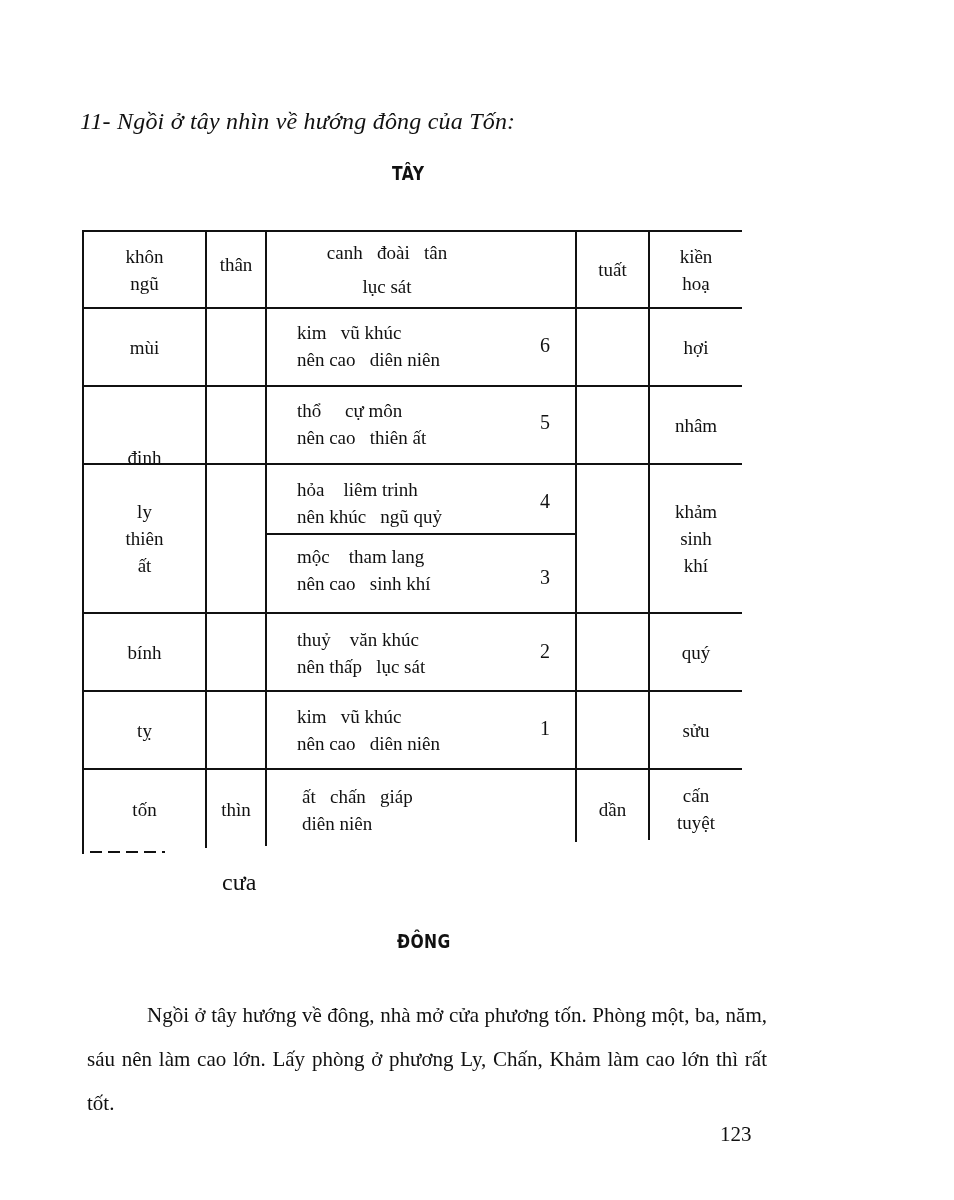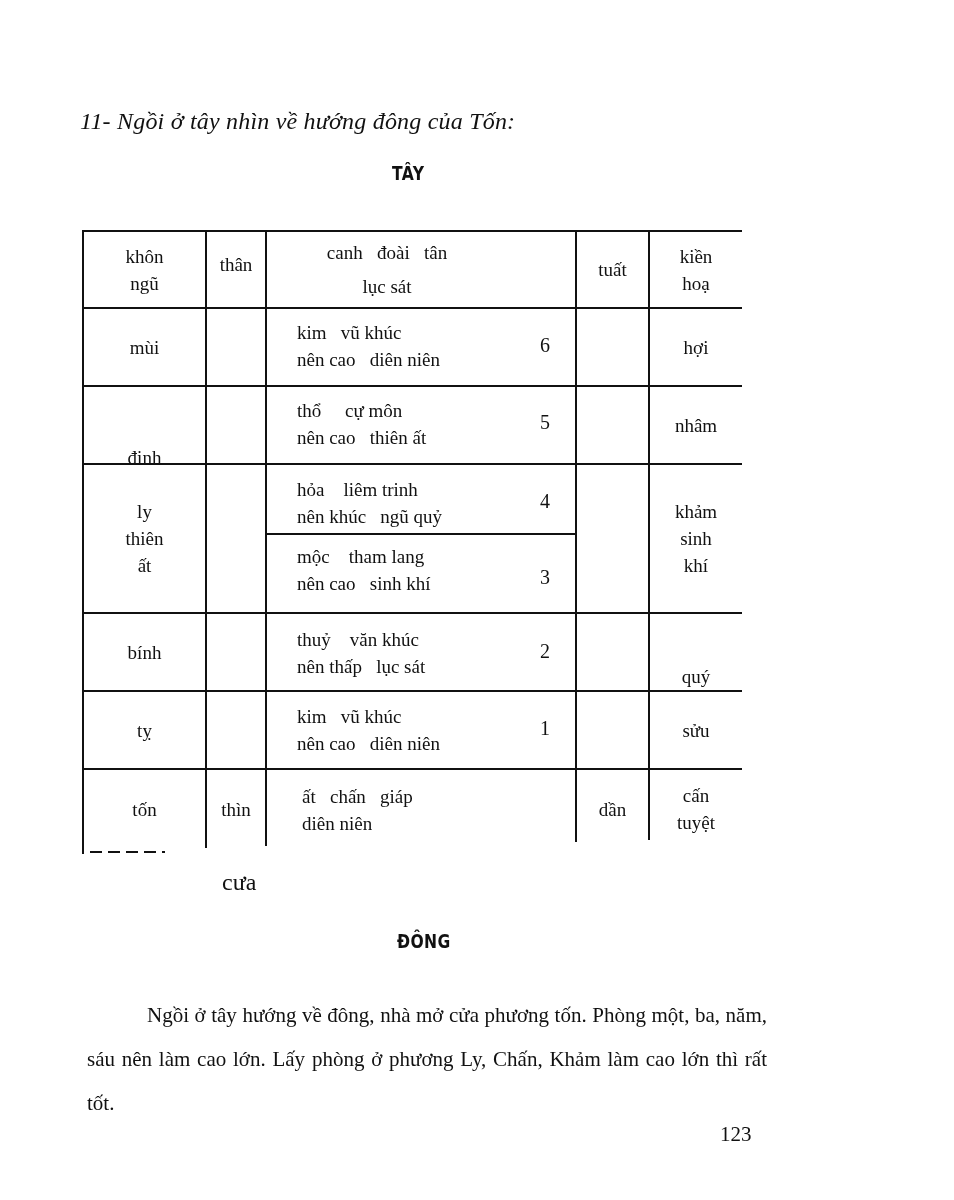--- a/index.html
+++ b/index.html
@@ -116,21 +116,21 @@
     <span>sinh</span>
     <span>khí</span>
   </div>
 
   <div class="center-box cell-text" style="left:84px; top:614px; width:121px; height:76px;">
     <span>bính</span>
   </div>
   <div class="inner" style="left:297px; top:626px;">thuỷ    văn khúc</div>
   <div class="inner" style="left:297px; top:653px;">nên thấp   lục sát</div>
   <div class="num" style="left:540px; top:640px;">2</div>
-  <div class="center-box cell-text" style="left:650px; top:614px; width:92px; height:76px;justify-content:flex-end;">
+  <div class="center-box cell-text" style="left:650px; top:614px; width:92px; height:76px;">
     <span>quý</span>
   </div>
 
   <div class="center-box cell-text" style="left:84px; top:692px; width:121px; height:76px;">
     <span>tỵ</span>
   </div>
   <div class="inner" style="left:297px; top:703px;">kim   vũ khúc</div>
   <div class="inner" style="left:297px; top:730px;">nên cao   diên niên</div>
   <div class="num" style="left:540px; top:717px;">1</div>
   <div class="center-box cell-text" style="left:650px; top:692px; width:92px; height:76px;justify-content:center;">

